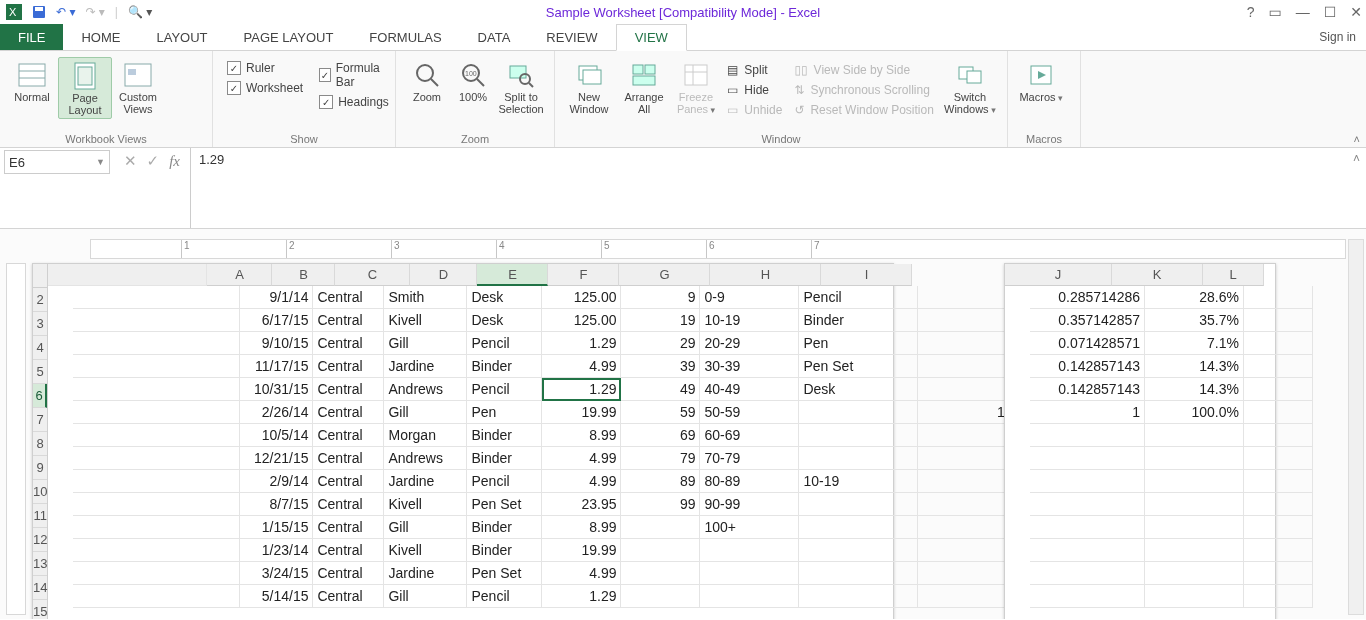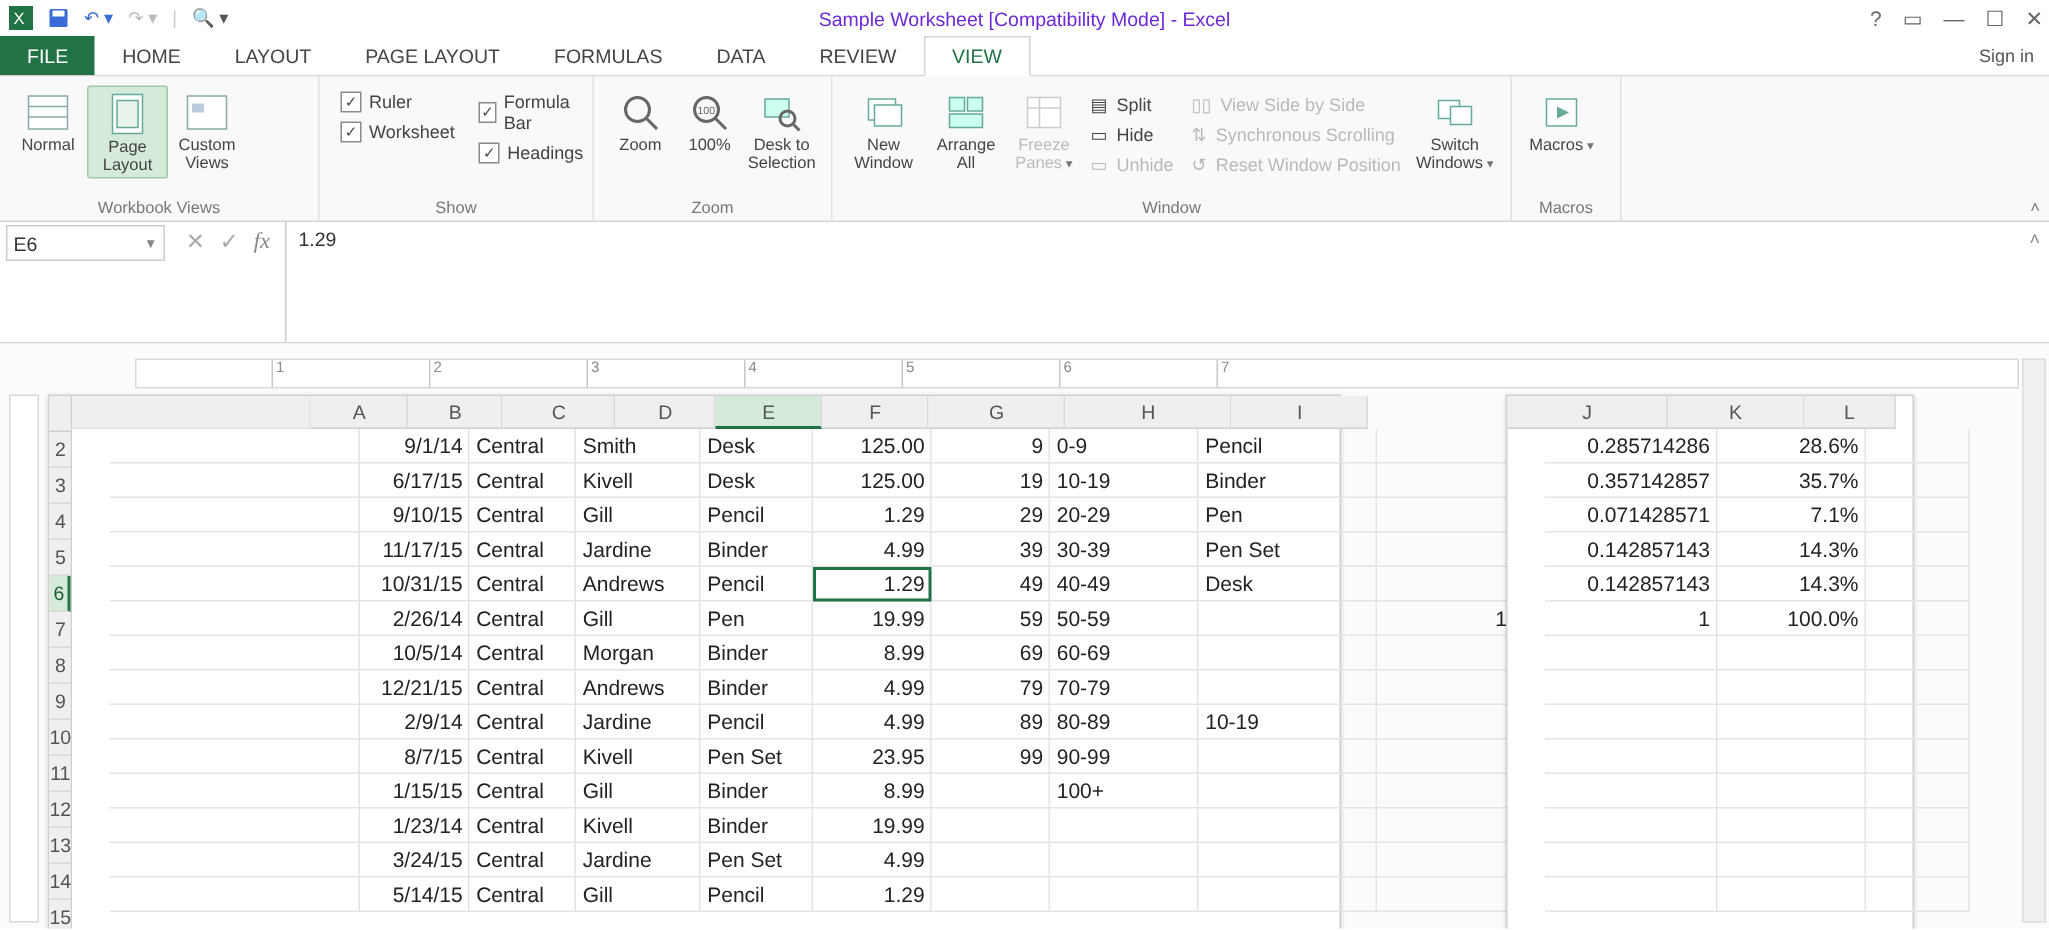--- a/index.html
+++ b/index.html
@@ -444,21 +444,21 @@
         <span class="lbl">100%</span>
       </div>
       <div class="vbtn" style="width:52px">
         <span class="ic">
             <svg width="26" height="26">
               <rect x="2" y="4" width="16" height="12" fill="#cfe" stroke="#6a9"></rect>
               <circle cx="17" cy="17" r="5" fill="none" stroke="#666" stroke-width="2"></circle>
               <line x1="21" y1="21" x2="25" y2="25" stroke="#666" stroke-width="2"></line>
             </svg>
           </span>
-        <span class="lbl" style="white-space:pre-line">Desk to
+        <span class="lbl" style="white-space:pre-line">Split to
 Selection</span>
       </div>
     </div>
     <div class="group-label">Zoom</div>
   </div>
 
   <div class="group" style="width:440px">
     <div class="group-body">
       <div class="vbtn" style="width:52px">
         <span class="ic">

